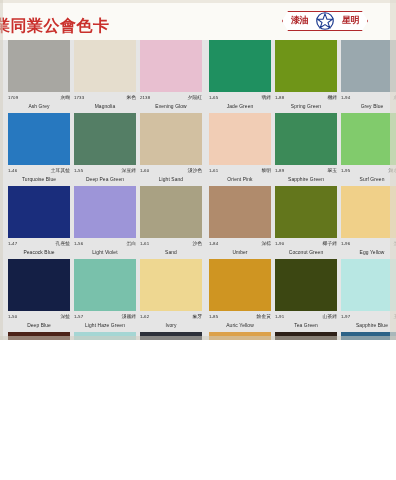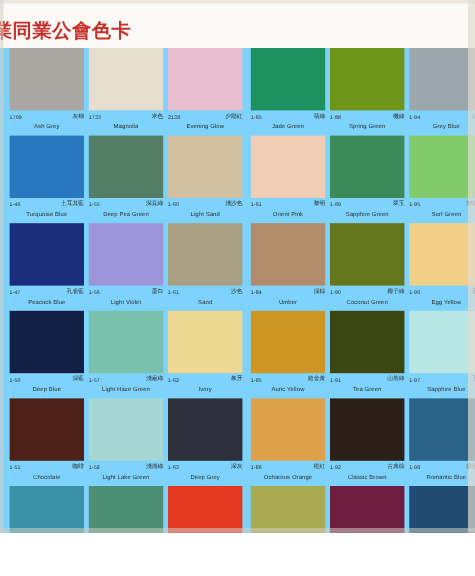--- a/index.html
+++ b/index.html
@@ -8,22 +8,22 @@
     width: 396px;
     height: 480px;
     background: #ffffff;
     font-family: "Liberation Sans", sans-serif;
     overflow: hidden;
   }
 
   #card {
     position: relative;
     width: 396px;
-    height: 444px;
-    background: #7dd3fc;
+    height: 340px;
+    background: #e5e5e5;
     overflow: hidden;
   }
 
   
   #header {
     position: absolute;
     left: 0; top: 0;
     width: 396px;
     height: 40px;
     background: #fbfaf6;
@@ -157,20 +157,29 @@
   #edge-top    { left: 0;  top: 0; width: 396px; height: 3px; background: rgba(232,228,218,0.8); }
 </style>
 </head>
 <body>
 
 <div id="card">
 
   <div id="header">
     <div id="header-title">業同業公會色卡</div>
 
+    <div id="brand-logo">
+      <div class="logo-hex"></div>
+      <div class="logo-text left">漆油</div>
+      <div class="logo-text right">星明</div>
+      <svg class="logo-star" viewBox="0 0 24 24">
+        <circle cx="12" cy="12" r="11" fill="none" stroke="#1b3a8f" stroke-width="1.6"></circle>
+        <polygon points="12,2.5 14.6,9.6 22,9.6 16,14 18.3,21 12,16.8 5.7,21 8,14 2,9.6 9.4,9.6" fill="none" stroke="#1b3a8f" stroke-width="1.4"></polygon>
+      </svg>
+    </div>
   </div>
 
   <div id="grid">
       <div class="swatch-cell" style="left: 8px; top: 0px;">
         <div class="swatch-chip" title="Ash Grey" style="background: rgb(168, 167, 162);"></div>
         <div class="swatch-meta">
           <div class="swatch-code">1709</div>
           <div class="swatch-cn">灰蝴</div>
         </div>
         <div class="swatch-en">Ash Grey</div>

